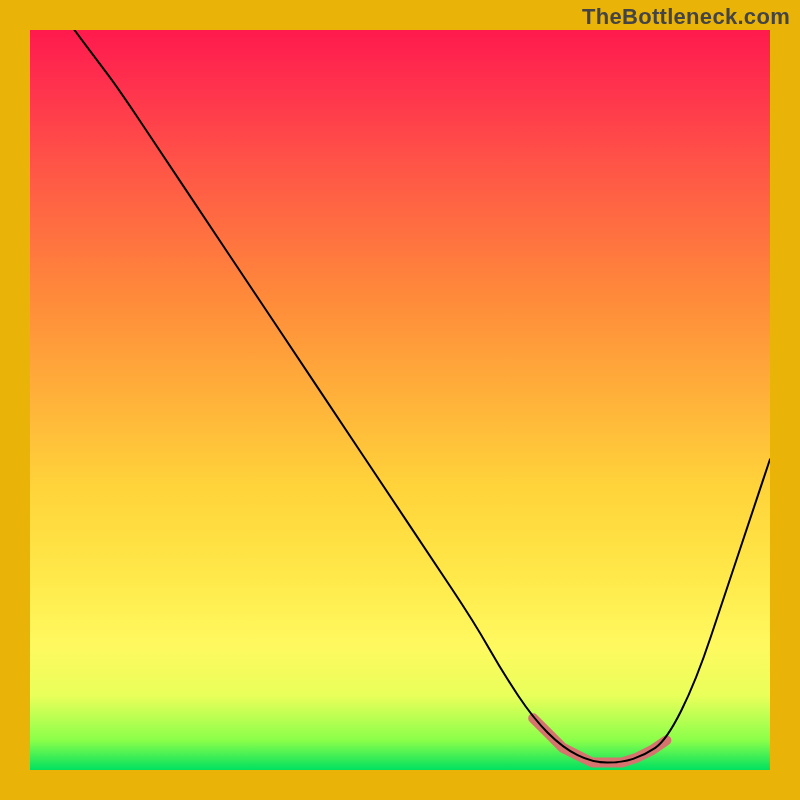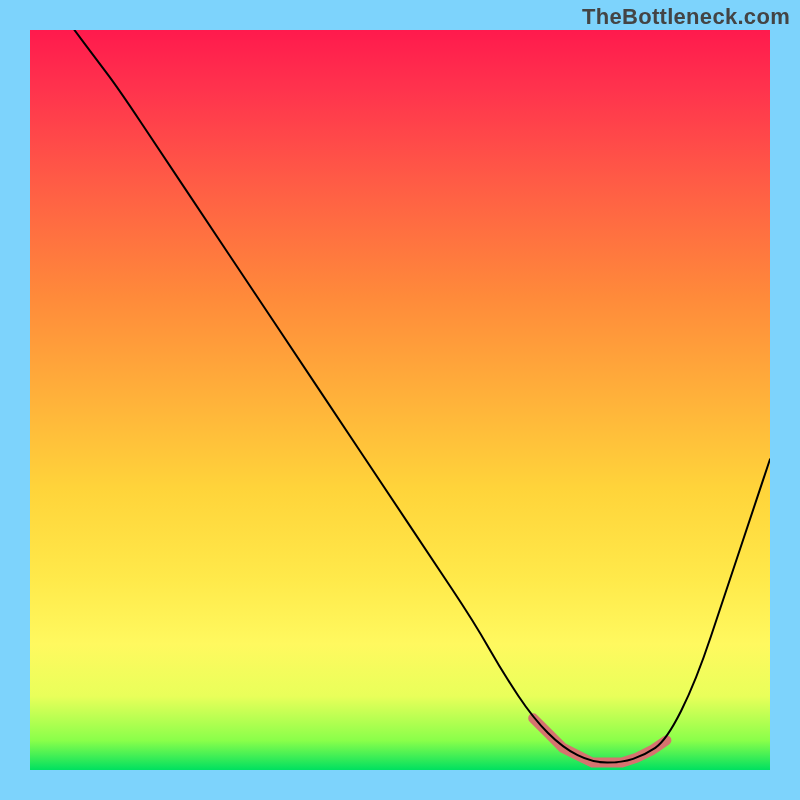--- a/index.html
+++ b/index.html
@@ -8,21 +8,21 @@
     width: 800px;
     height: 800px;
     background: #000;
     overflow: hidden;
     font-family: Arial, Helvetica, sans-serif;
   }
   .frame {
     position: relative;
     width: 800px;
     height: 800px;
-    background: #7dd3fc;
+    background: #eab308;
   }
   .watermark {
     position: absolute;
     top: 4px;
     right: 10px;
     color: #444;
     font-size: 22px;
     font-weight: 600;
     letter-spacing: 0.3px;
     z-index: 10;

